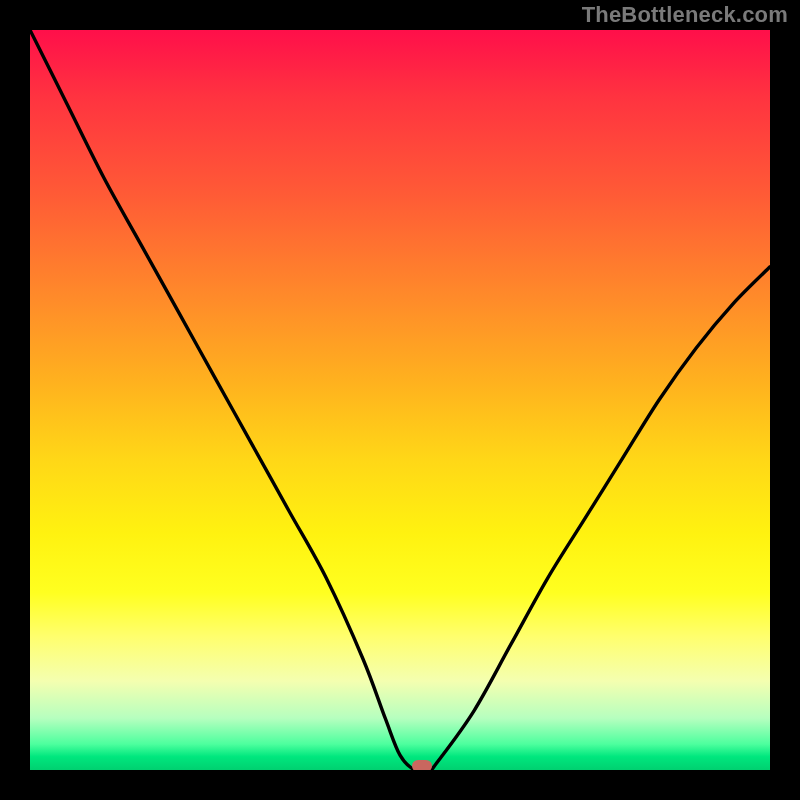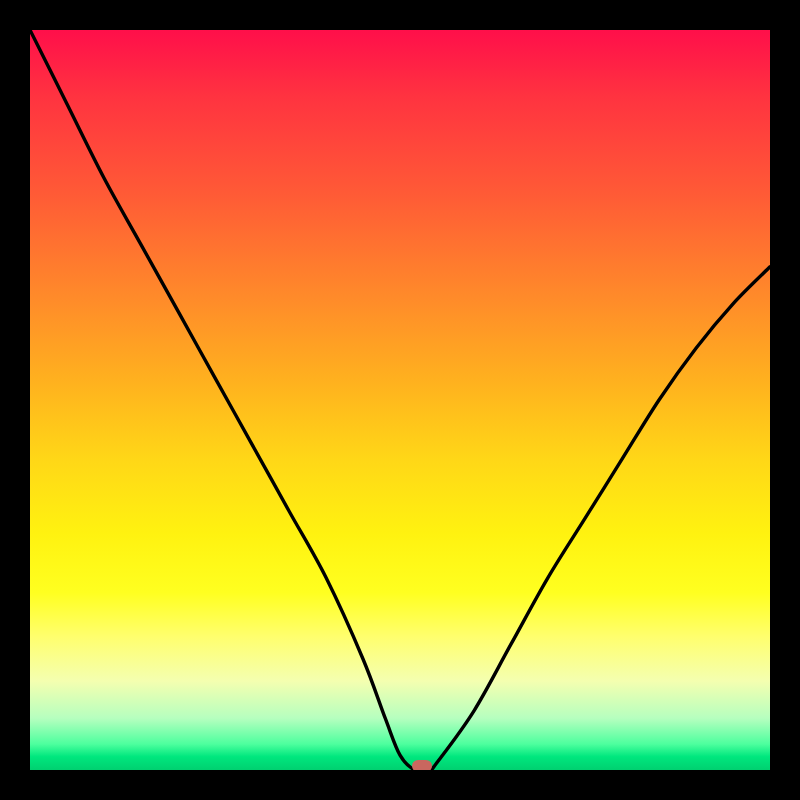--- a/index.html
+++ b/index.html
@@ -68,20 +68,21 @@
     border-radius: 6px;
     background: #c9675f;
     transform: translate(-50%, -50%);
   }
 </style>
 </head>
 <body>
 
 <div class="outer">
 
+  <div class="attribution">TheBottleneck.com</div>
 
   <div class="plot-area">
     <div class="gradient-bg"></div>
 
     <svg class="curve" viewBox="0 0 740 740" preserveAspectRatio="none">
       <path id="curve-path" d="M 0.00 0.00 C 6.17 12.33, 24.67 49.33, 37.00 74.00 C 49.33 98.67, 61.67 124.57, 74.00 148.00 C 86.33 171.43, 98.67 192.40, 111.00 214.60 C 123.33 236.80, 135.67 259.00, 148.00 281.20 C 160.33 303.40, 172.67 325.60, 185.00 347.80 C 197.33 370.00, 209.67 392.20, 222.00 414.40 C 234.33 436.60, 246.67 458.80, 259.00 481.00 C 271.33 503.20, 283.67 522.93, 296.00 547.60 C 308.33 572.27, 323.13 605.57, 333.00 629.00 C 342.87 652.43, 349.03 672.17, 355.20 688.20 C 361.37 704.23, 365.07 716.57, 370.00 725.20 C 374.93 733.83, 379.87 737.53, 384.80 740.00 C 389.73 742.47, 395.90 741.23, 399.60 740.00 C 403.30 738.77, 399.60 742.47, 407.00 732.60 C 414.40 722.73, 431.67 700.53, 444.00 680.80 C 456.33 661.07, 468.67 636.40, 481.00 614.20 C 493.33 592.00, 505.67 568.57, 518.00 547.60 C 530.33 526.63, 542.67 508.13, 555.00 488.40 C 567.33 468.67, 579.67 448.93, 592.00 429.20 C 604.33 409.47, 616.67 388.50, 629.00 370.00 C 641.33 351.50, 653.67 334.23, 666.00 318.20 C 678.33 302.17, 690.67 287.37, 703.00 273.80 C 715.33 260.23, 733.83 242.97, 740.00 236.80" fill="none" stroke="#000" stroke-width="3.4" stroke-linecap="round" stroke-linejoin="round"></path>
     </svg>
 
     <div id="minpt" class="minpoint" style="left: 392.2px; top: 736px; background: rgb(201, 103, 95);"></div>
   </div>

